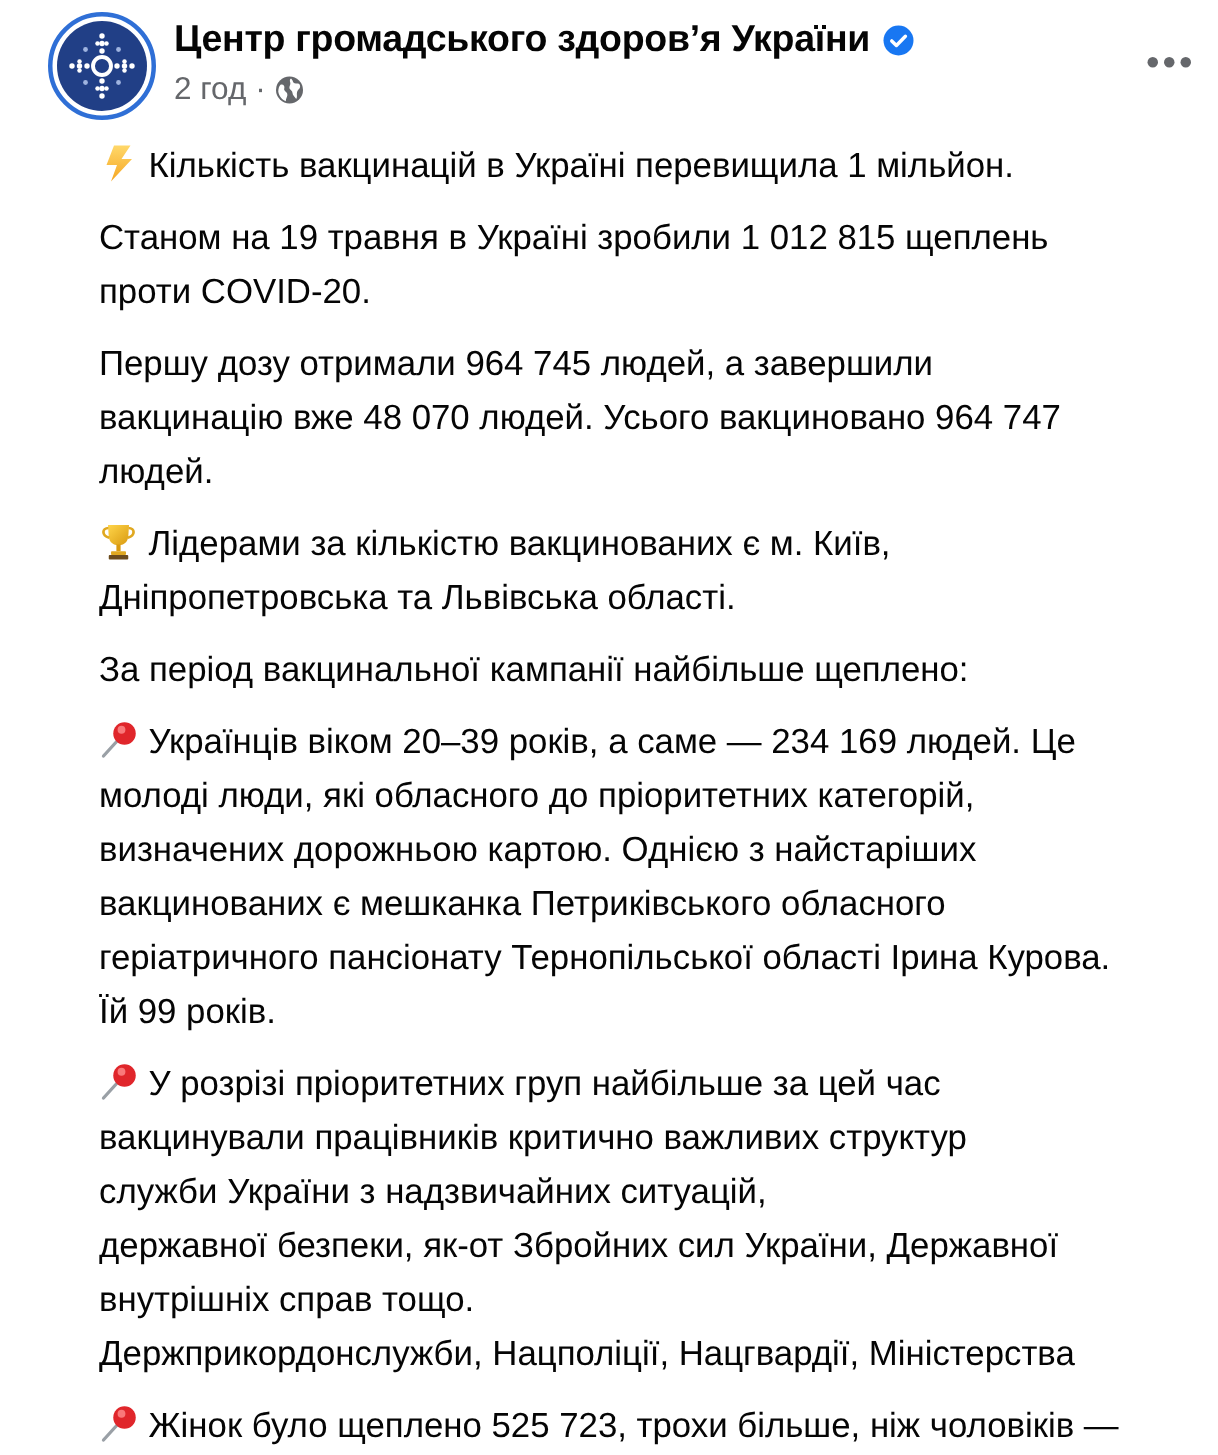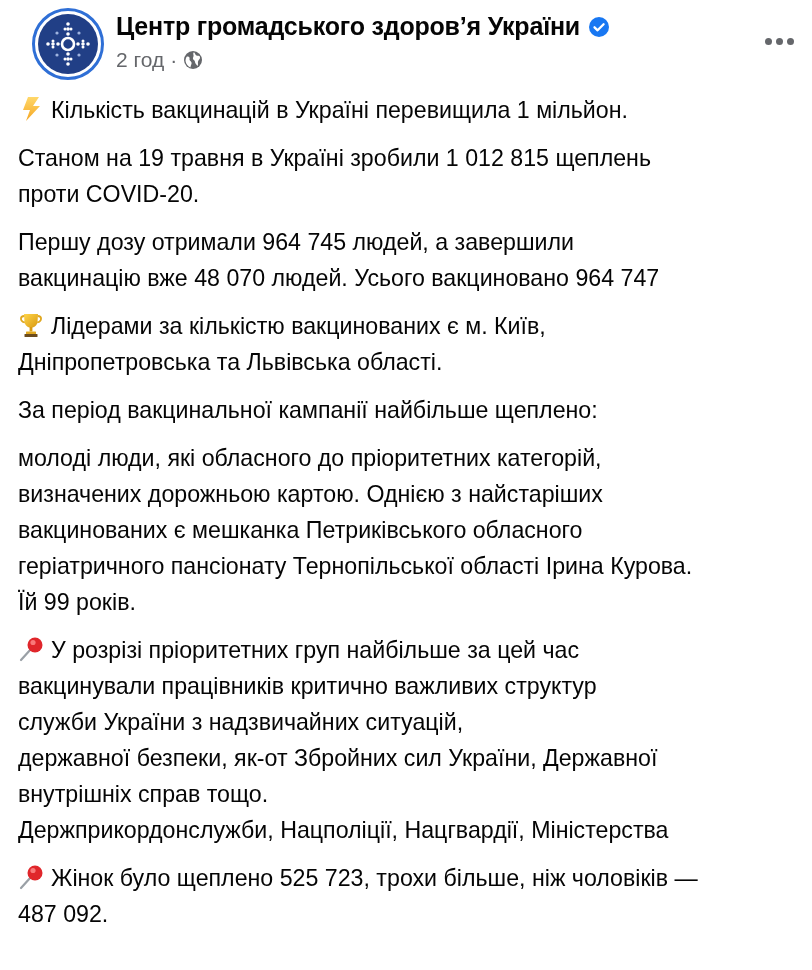--- a/index.html
+++ b/index.html
@@ -101,20 +101,21 @@
     }
     .post-body {
       padding-right: 6px;
       font-size: 23.2px;
       line-height: 36px;
       color: #050505;
     }
     .para {
       margin-bottom: 12px;
       white-space: normal;
+      margin-left: 48px;
     }
     .para .emoji {
       display: inline-block;
       width: 26px;
       height: 26px;
       vertical-align: -4px;
       margin-right: 7px;
     }
     .line { display: block; white-space: nowrap; }
   </style>
@@ -209,20 +210,21 @@
     </p>
 
     <p class="para">
       <span class="line">Станом на 19 травня в Україні зробили 1 012 815 щеплень</span>
       <span class="line">проти COVID-20.</span>
     </p>
 
     <p class="para">
       <span class="line">Першу дозу отримали 964 745 людей, а завершили</span>
       <span class="line">вакцинацію вже 48 070 людей. Усього вакциновано 964 747</span>
+      <span class="line">людей.</span>
     </p>
 
     <p class="para">
       <span class="line">
         <span class="emoji">
           <svg width="26" height="26" viewBox="0 0 26 26">
             <defs>
               <linearGradient id="tg1" x1="0" y1="0" x2="1" y2="1">
                 <stop offset="0" stop-color="#ffd54a"></stop>
                 <stop offset="1" stop-color="#d99a10"></stop>
@@ -238,20 +240,29 @@
         </span><span>Лідерами за кількістю вакцинованих є м. Київ,</span>
       </span>
       <span class="line">Дніпропетровська та Львівська області.</span>
     </p>
 
     <p class="para">
       <span class="line">За період вакцинальної кампанії найбільше щеплено:</span>
     </p>
 
     <p class="para">
+      <span class="line">
+        <span class="emoji">
+          <svg width="26" height="26" viewBox="0 0 26 26">
+            <line x1="3" y1="24" x2="13" y2="13" stroke="#9aa0a6" stroke-width="2.2" stroke-linecap="round"></line>
+            <circle cx="17" cy="9" r="7.5" fill="#e0262b"></circle>
+            <circle cx="15" cy="6.5" r="2.6" fill="#ff8f8f" opacity="0.8"></circle>
+          </svg>
+        </span><span>Українців віком 20–39 років, а саме — 234 169 людей. Це</span>
+      </span>
       <span class="line">молоді люди, які обласного до пріоритетних категорій,</span>
       <span class="line">визначених дорожньою картою. Однією з найстаріших</span>
       <span class="line">вакцинованих є мешканка Петриківського обласного</span>
       <span class="line">геріатричного пансіонату Тернопільської області Ірина Курова.</span>
       <span class="line">Їй 99 років.</span>
     </p>
 
     <p class="para">
       <span class="line">
         <span class="emoji">

